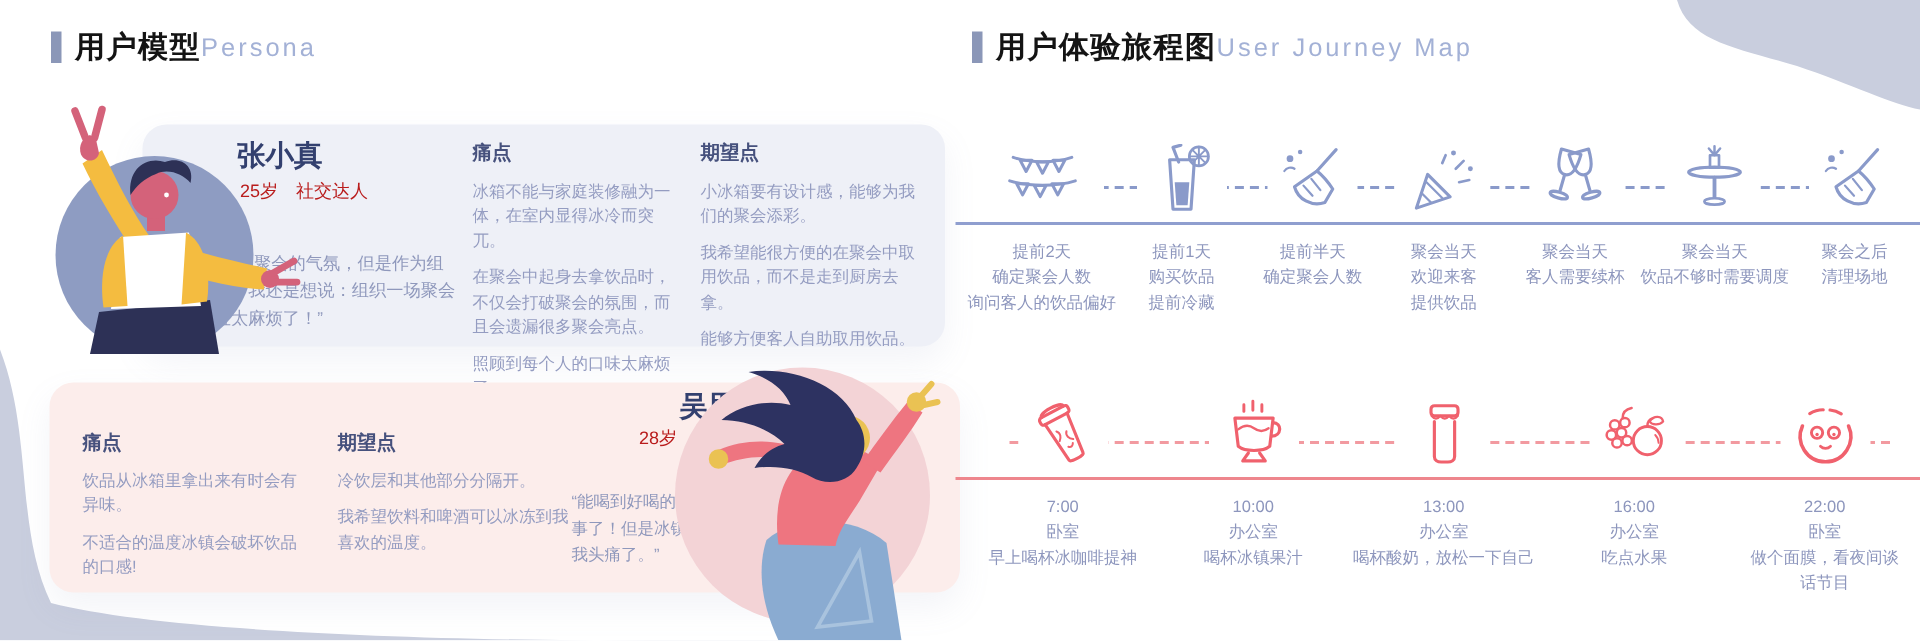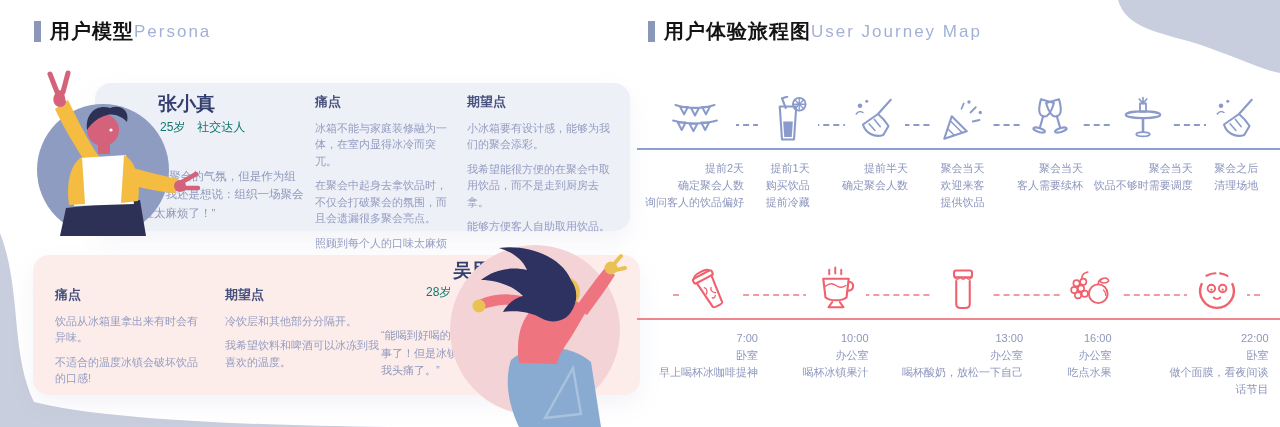--- a/index.html
+++ b/index.html
@@ -14,40 +14,40 @@
   .sec-bar{width:7px;height:21px;background:#8b97b8;margin-right:9px;}
   .sec-zh{font-size:20px;font-weight:bold;color:#141414;letter-spacing:1px;}
   .sec-en{font-size:17px;color:#a3b1d6;margin-left:0;letter-spacing:2px;}
   .t-left{left:34px;top:18px;}
   .t-right{left:648px;top:18px;}
   
   .card{position:absolute;border-radius:16px;z-index:1;box-shadow:0 10px 22px rgba(141,151,189,.10);}
   .card1{left:95px;top:83px;width:535px;height:148px;background:#eef0f7;}
   .card2{left:33px;top:255px;width:607px;height:140px;background:#fcedeb;}
   .p-name{position:absolute;font-size:19px;font-weight:bold;color:#33406f;}
-  .p-meta{position:absolute;font-size:12px;color:#0f766e;text-align:right;}
+  .p-meta{position:absolute;font-size:12px;color:#b91c1c;text-align:right;}
   .p-quote{position:absolute;font-size:11.5px;color:#8f98bc;line-height:1.6;}
   .col{position:absolute;font-size:11px;color:#949cc1;line-height:1.5;}
   .col .col-h{font-size:13px;font-weight:bold;color:#46517d;margin:0 0 8px 0;}
   .col p{margin:0 0 8px 0;}
   .char{position:absolute;z-index:2;}
   
   .journey{position:absolute;width:635px;height:150px;z-index:1;}
   .j1{left:645px;top:78px;--ic:#8a9aca;--dash:#8a9aca;--line:#8f9ecf;}
   .j2{left:645px;top:248px;--ic:#f0616d;--dash:#f29aa0;--line:#ee868d;}
   .j-dash{position:absolute;left:28px;right:20px;top:46px;border-top:2px dashed var(--dash);z-index:0;}
   .j-solid{position:absolute;left:-8px;right:0;top:70px;height:2px;background:var(--line);z-index:0;}
   .stages{position:absolute;left:0;top:0;right:0;display:flex;}
   .stage{flex:1;display:flex;flex-direction:column;align-items:center;}
   .icon-box{height:66px;display:flex;align-items:flex-end;justify-content:center;
             background:#ffffff;padding:0 6px;position:relative;z-index:1;}
   .jicon{width:48px;height:48px;color:var(--ic);display:block;}
   .jicon.wide{width:70px;height:50px;}
   .labels{margin-top:16px;text-align:center;font-size:11px;line-height:1.55;color:#8d96bd;}
-  .labels div{white-space:nowrap;text-align:right;}
+  .labels div{white-space:nowrap;}
   .labels div.wrap{white-space:normal;max-width:104px;}
 </style>
 </head>
 <body>
 
 <div class="canvas">
 
   <svg class="deco" viewBox="0 0 1280 427">
     <path d="M1118 0 C1126 28 1158 32 1198 44 C1234 56 1262 70 1280 73 L1280 0 Z" fill="#c9cede"></path>
     <path d="M0 233 C22 290 10 352 34 402 C120 424 340 429 548 427 L0 427 Z" fill="#c9cede"></path>

